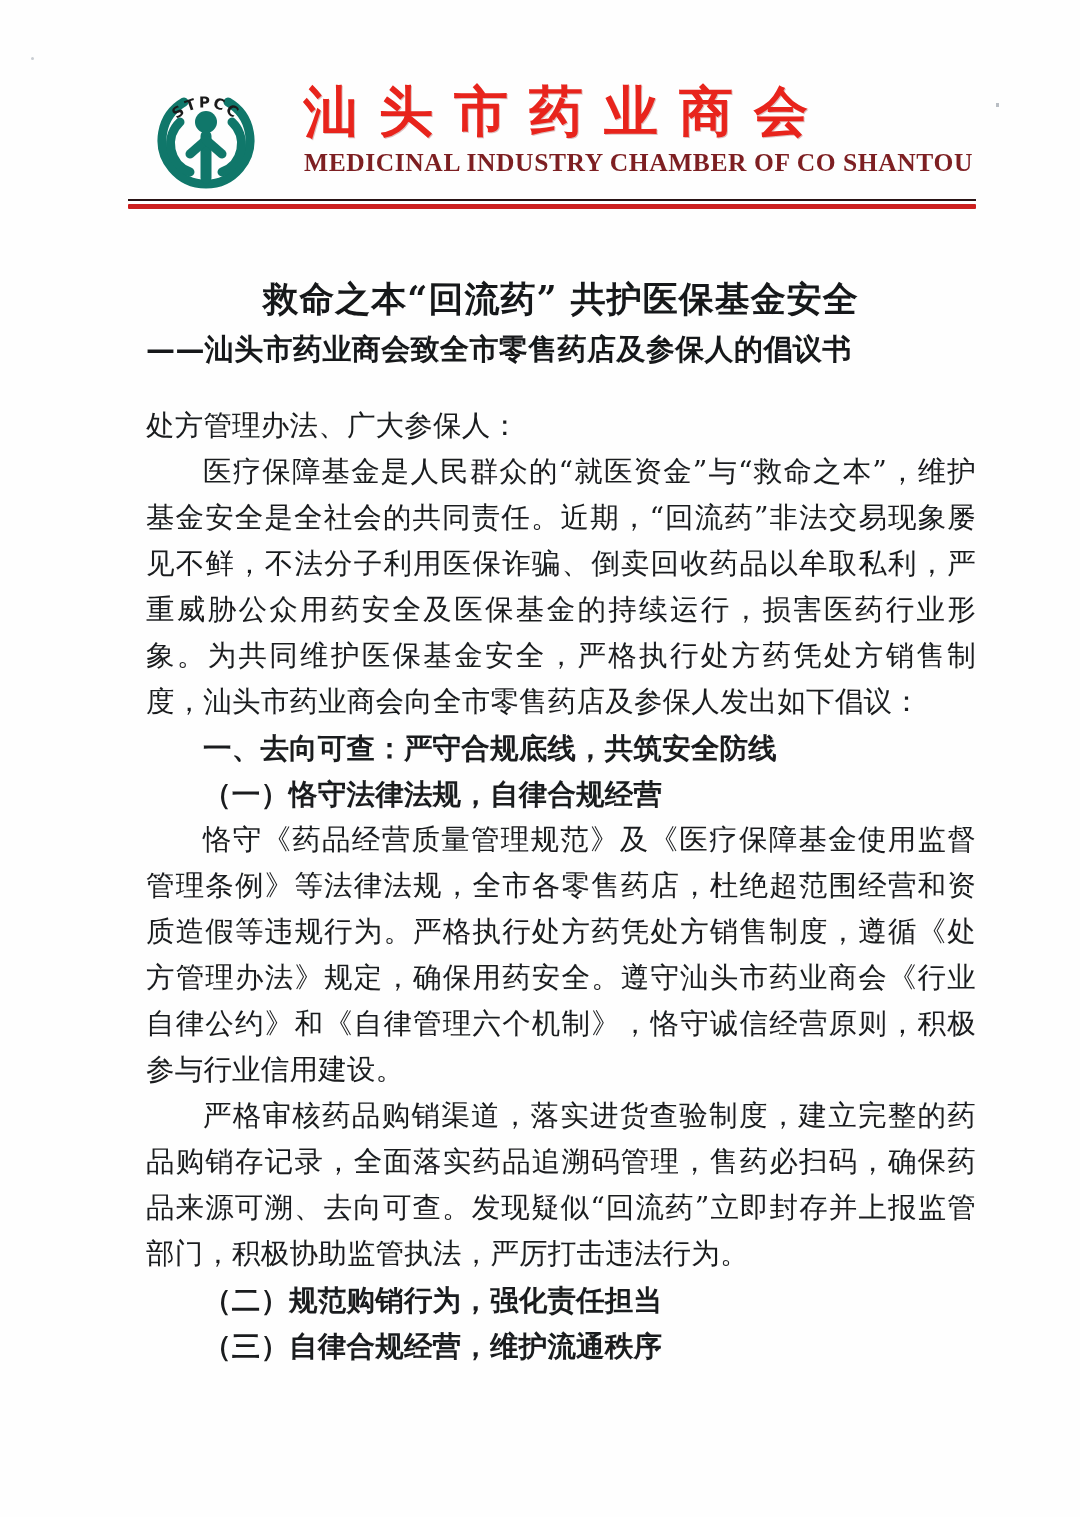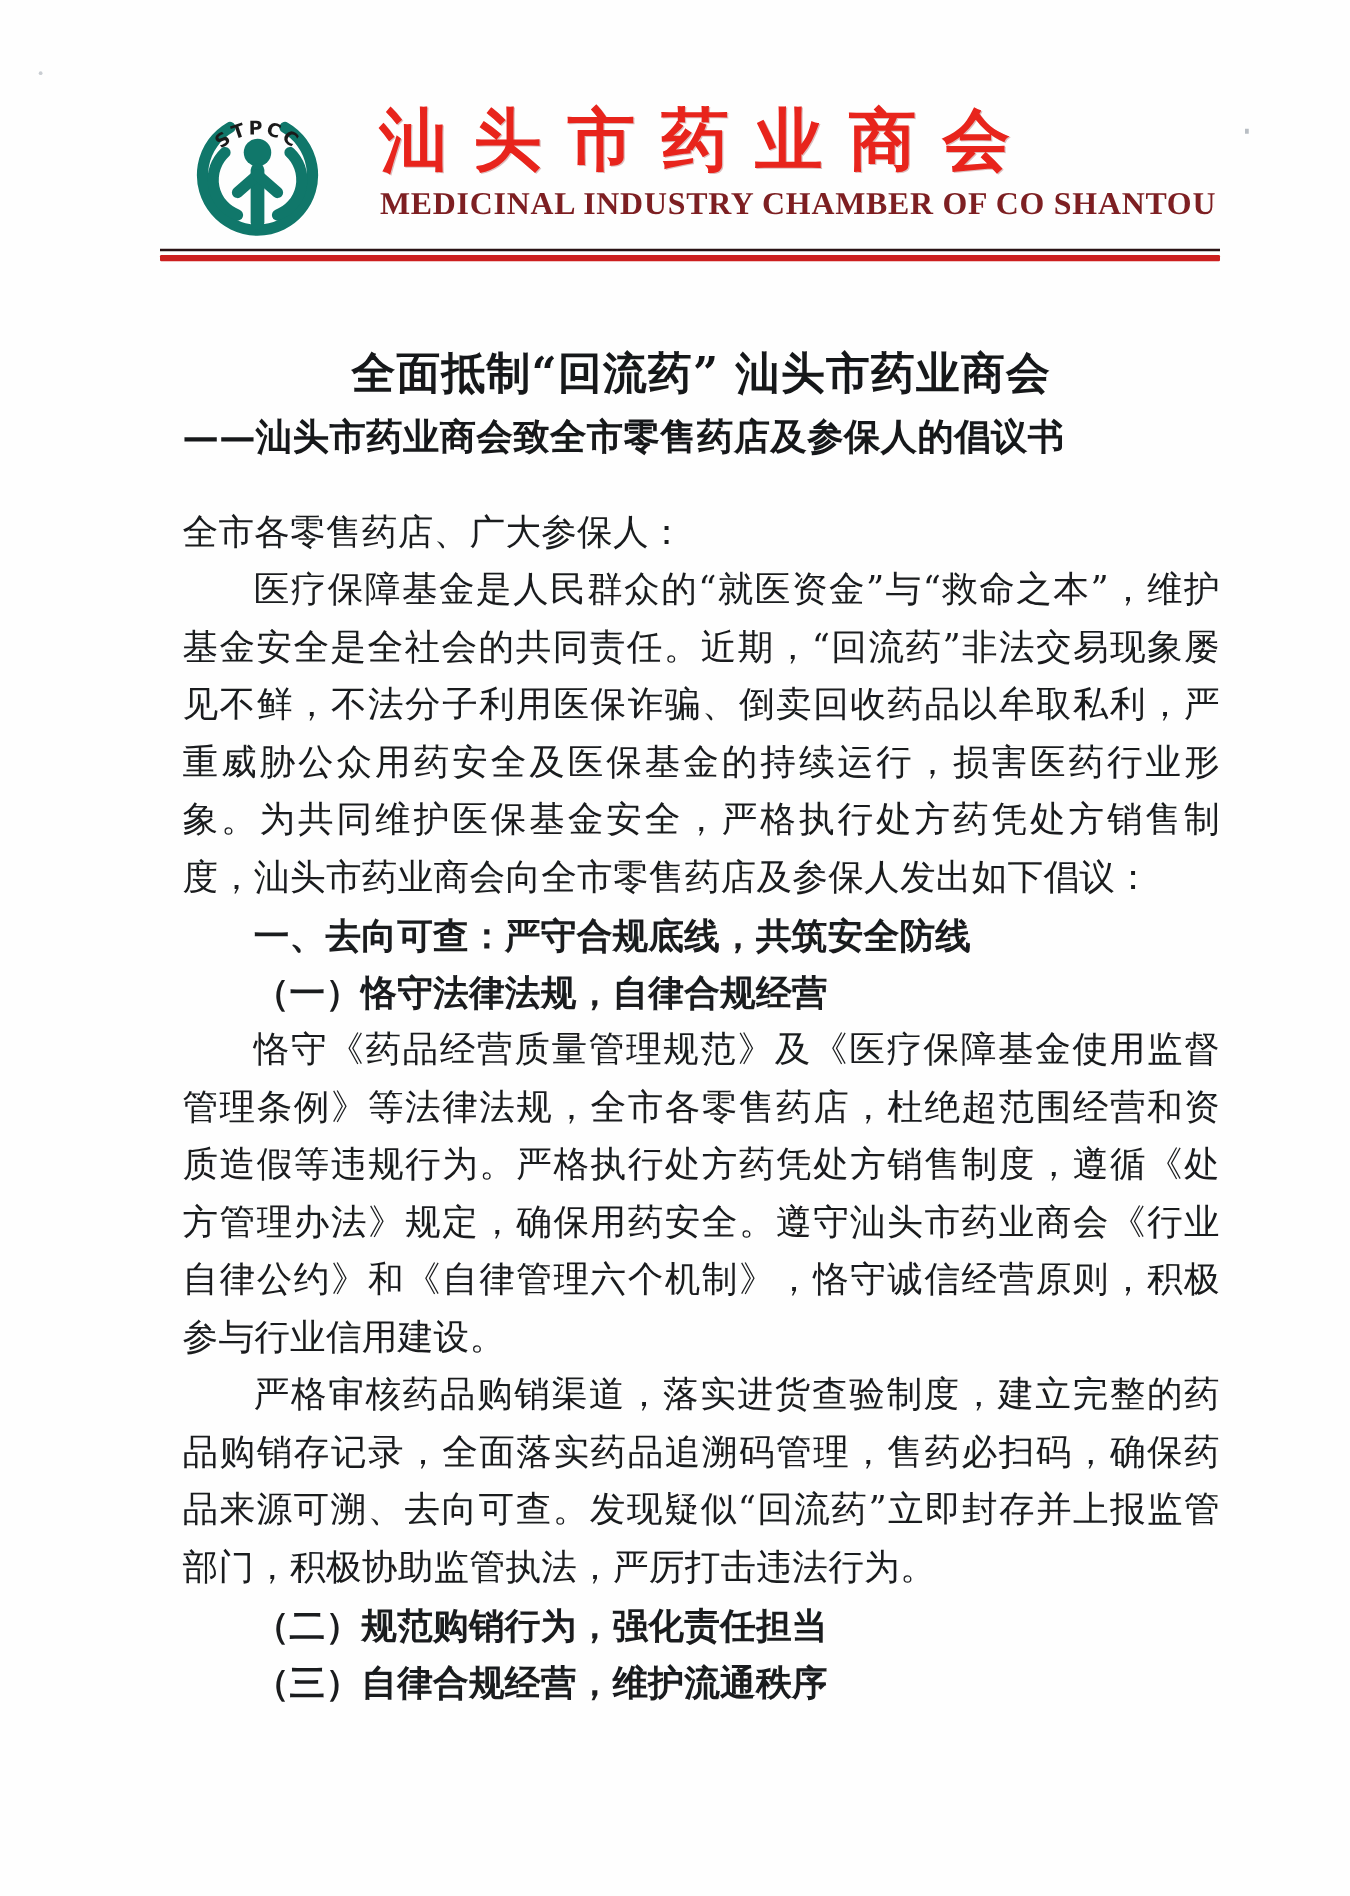--- a/index.html
+++ b/index.html
@@ -190,25 +190,25 @@
       <div class="org-name-cn">汕头市药业商会</div>
       <div class="org-name-en">MEDICINAL INDUSTRY CHAMBER OF CO SHANTOU</div>
     </div>
 
     <div class="rule-dark"></div>
     <div class="rule-red"></div>
   </div>
 
   <div class="doc">
 
-    <div class="title-main">全面抵制“回流药” 汕头市药业商会</div>
+    <div class="title-main">救命之本“回流药” 共护医保基金安全</div>
     <div class="title-sub">——汕头市药业商会致全市零售药店及参保人的倡议书</div>
 
     <div class="body-block">
-      <p class="para salutation">全市各零售药店、广大参保人：</p>
+      <p class="para salutation">处方管理办法、广大参保人：</p>
 
       <p class="para indent">医疗保障基金是人民群众的“就医资金”与“救命之本”，维护基金安全是全社会的共同责任。近期，“回流药”非法交易现象屡见不鲜，不法分子利用医保诈骗、倒卖回收药品以牟取私利，严重威胁公众用药安全及医保基金的持续运行，损害医药行业形象。为共同维护医保基金安全，严格执行处方药凭处方销售制度，汕头市药业商会向全市零售药店及参保人发出如下倡议：</p>
 
       <p class="para heading">一、去向可查：严守合规底线，共筑安全防线</p>
 
       <p class="para subheading">（一）恪守法律法规，自律合规经营</p>
 
       <p class="para indent">恪守《药品经营质量管理规范》及《医疗保障基金使用监督管理条例》等法律法规，全市各零售药店，杜绝超范围经营和资质造假等违规行为。严格执行处方药凭处方销售制度，遵循《处方管理办法》规定，确保用药安全。遵守汕头市药业商会《行业自律公约》和《自律管理六个机制》，恪守诚信经营原则，积极参与行业信用建设。</p>
 
       <p class="para indent">严格审核药品购销渠道，落实进货查验制度，建立完整的药品购销存记录，全面落实药品追溯码管理，售药必扫码，确保药品来源可溯、去向可查。发现疑似“回流药”立即封存并上报监管部门，积极协助监管执法，严厉打击违法行为。</p>

